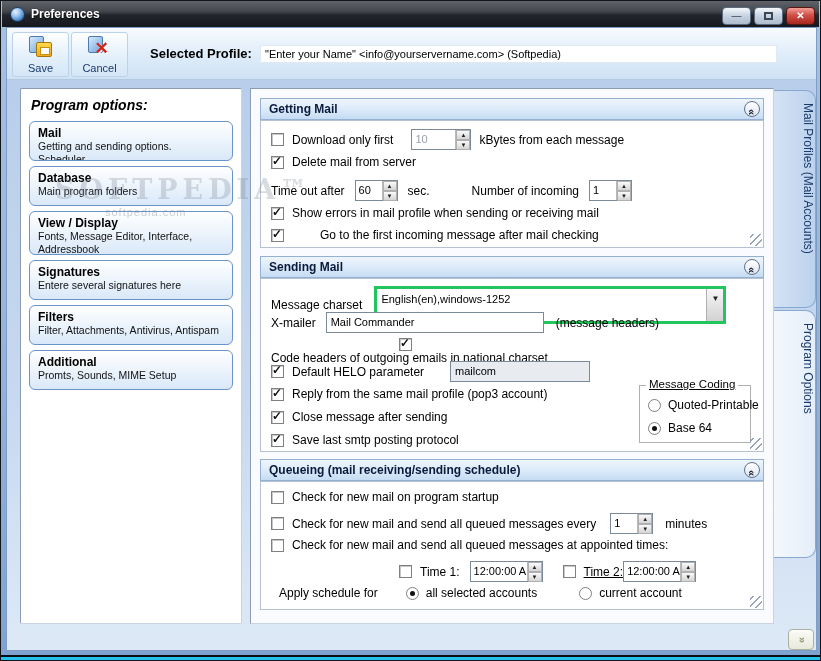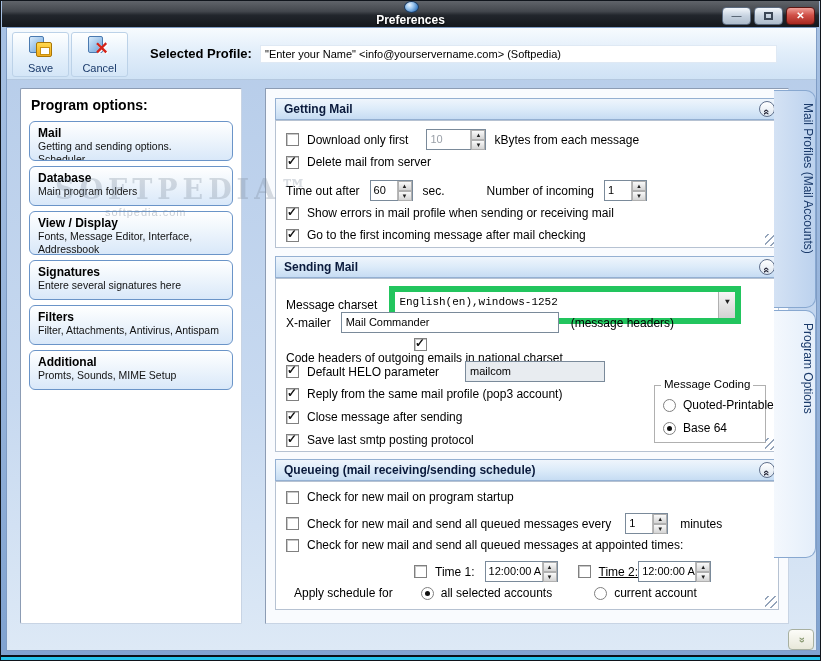--- a/index.html
+++ b/index.html
@@ -3,21 +3,21 @@
 <meta charset="utf-8">
 <style>
   * { margin:0; padding:0; box-sizing:border-box; }
   html,body { width:821px; height:661px; font-family:"Liberation Sans", sans-serif; }
   .window { position:relative; width:821px; height:661px;
     background:linear-gradient(180deg,#a8c2e4 0%,#93b1d9 60%,#7fa2d0 100%);
     border:1px solid #10151c; overflow:hidden; }
   
   .titlebar { position:absolute; left:1px; top:0; right:1px; height:26px;
     background:linear-gradient(180deg,#60646a 0%,#43474d 40%,#22262c 55%,#15181d 100%);
-    display:flex; align-items:center; color:#fff; font-size:12px;flex-direction:column; }
+    display:flex; align-items:center; color:#fff; font-size:12px; }
   .app-icon { width:15px; height:15px; border-radius:50%; margin:0 6px 0 8px;
     background:radial-gradient(circle at 35% 30%, #e8f4ff 0%, #9cc6ee 35%, #3f7fc4 75%, #2a5b96 100%);
     border:1px solid #1d3c62; }
   .title-text { font-weight:bold; text-shadow:0 1px 2px #000; }
   .winbtns { position:absolute; right:4px; top:6px; display:flex; gap:3px; }
   .winbtn { width:29px; height:18px; border-radius:4px; font-size:10px; line-height:16px;
     text-align:center; border:1px solid #5a6a80;
     background:linear-gradient(180deg,#f4f8fc,#c6d2e0 50%,#aebccc); color:#3a4656; }
   .winbtn.close { background:linear-gradient(180deg,#f0a098,#d05048 45%,#a82820); border-color:#5c1612; color:#fff; font-weight:bold; }
   .maxglyph { display:inline-block; width:9px; height:8px; border:2px solid #3a4656; margin-top:4px; }
@@ -41,27 +41,27 @@
     background:linear-gradient(180deg,#ffd94e,#f2ab1c); border:1px solid #a87607; }
   .ico-floppy::after { content:""; position:absolute; left:3px; bottom:1px; width:8px; height:6px; background:#fff; border:1px solid #c89010;}
   .ico-x { position:absolute; left:8px; top:2px; font-size:17px; font-weight:bold; color:#d42318;
     text-shadow:1px 1px 0 #fff; }
   .profile-label { position:absolute; left:143px; top:18px; font-weight:bold; font-size:13px; color:#000; }
   .profile-field { position:absolute; left:253px; top:17px; width:517px; height:18px; background:#fff;
     border:1px solid #dfe9f4; font-size:11px; padding:2px 4px; white-space:nowrap; overflow:hidden; }
   
   .sidebar { position:absolute; left:13px; top:60px; width:222px; height:536px; background:#fff;
     border:1px solid; border-color:#8c9cb4 #c8d4e4 #c8d4e4 #8c9cb4; border-radius:2px; }
-  .sb-heading { position:absolute; left:10px; top:8px; font-size:14px; font-weight:bold; color:#000; }
+  .sb-heading { position:absolute; left:10px; top:8px; font-size:14px; font-weight:bold; color:#000;font-style:italic; }
   .sb-card { position:absolute; left:8px; width:204px; height:40px; border:1px solid #6a94c8; border-radius:6px;
     background:linear-gradient(180deg,#ffffff 0%,#eef5fc 45%,#d9e8f9 100%); padding:4px 8px 2px; overflow:hidden; }
   .sb-card .t { font-size:12px; font-weight:bold; color:#000; }
   .sb-card .s { font-size:10.5px; color:#111; line-height:1.2; }
   
-  .main { position:absolute; left:258px; top:60px; width:524px; height:536px; background:#f9fbfe;
+  .main { position:absolute; left:243px; top:60px; width:524px; height:536px; background:#f9fbfe;
     border:1px solid; border-color:#8c9cb4 #c8d4e4 #c8d4e4 #8c9cb4; }
   .sec-head { position:absolute; left:9px; width:504px; height:22px;
     background:linear-gradient(180deg,#eff5fc 0%,#dcebf9 50%,#c6dcf3 100%);
     border:1px solid #94b0d2; font-size:12px; font-weight:bold; color:#0a1a3c; line-height:20px; padding-left:8px; }
   .collapse-btn { position:absolute; right:3px; top:2px; width:16px; height:16px; border-radius:50%;
     border:1px solid #60708c; background:linear-gradient(180deg,#ffffff,#dde6f0); text-align:center; }
   .chev-up { display:inline-block; transform:rotate(90deg); font-size:11px; font-weight:bold; color:#223; line-height:14px; }
   .sec-body { position:absolute; left:9px; width:504px; background:#fff; border:1px solid #b6c2d2; }
   .grip { position:absolute; right:1px; bottom:1px; width:12px; height:12px;
     background:repeating-linear-gradient(135deg, transparent 0 2px, #94a4ba 2px 3px, transparent 3px 5px); }
@@ -73,26 +73,26 @@
   .cb.on::after { content:"✓"; position:absolute; left:0px; top:-3px; font-size:12px; font-weight:bold; color:#111; }
   .radio { position:relative; width:13px; height:13px; border-radius:50%; background:#fff; border:1px solid #808080; margin-right:7px; }
   .radio.on::after { content:""; position:absolute; left:3px; top:3px; width:5px; height:5px; border-radius:50%; background:#111; }
   .spin { display:inline-flex; height:21px; border:1px solid #7a8a9a; background:#fff; }
   .spin .val { font-size:11px; padding:3px 3px 0; overflow:hidden; }
   .spin.disabled .val { color:#9aa0a8; }
   .spin .btns { width:15px; display:flex; flex-direction:column; border-left:1px solid #b8b8b8; }
   .spin .btns div { flex:1; font-size:6px; line-height:8px; text-align:center; color:#202020;
     background:linear-gradient(180deg,#fafafa,#d4d4d4); border:1px solid #b0b0b0; }
   .tfield { height:21px; border:1px solid #7a8a9a; background:#fff; font-size:11px; padding:3px 4px 0; overflow:hidden; }
-  .dd { display:inline-flex; height:38px; border:6px solid #22c55e; background:#fff;font-family:Liberation Mono, monospace; }
+  .dd { display:inline-flex; height:38px; border:3px solid #22c55e; background:#fff; }
   .dd .txt { font-size:11px; padding:4px 4px 0; flex:1; overflow:hidden; }
   .dd .btn { width:17px; text-align:center; font-size:8px; line-height:20px; color:#202020;
     background:linear-gradient(180deg,#f6f6f6,#d2d2d2); border-left:1px solid #b0b0b0; }
   .groupbox { position:absolute; border:1px solid #b0b0b0; }
-  .groupbox .legend { position:absolute; left:6px; top:-8px; background:#fff; font-size:11.5px; padding:0 3px; }
+  .groupbox .legend { position:absolute; left:6px; top:-8px; background:#fff; font-size:11.5px; padding:0 3px;text-decoration:underline; }
   .gb-row { position:absolute; display:flex; align-items:center; font-size:12px; white-space:nowrap; }
   
   .vtab { position:absolute; left:767px; width:42px; border:1px solid #88a8d0; border-left:none;
     border-radius:0 10px 10px 0; writing-mode:vertical-rl; font-size:12px; color:#1a3a6a;
     padding-top:12px; text-align:left; overflow:hidden; }
   .vtab.inactive { background:linear-gradient(90deg,#d4e2f4,#bcd2ee); }
   .vtab.active { background:linear-gradient(90deg,#f4f8fd,#e4eefa); }
   .corner-btn { position:absolute; left:781px; top:601px; width:26px; height:21px; border-radius:4px;
     border:1px solid #a8b0a0; background:linear-gradient(180deg,#fcfcf8,#e8e8da); text-align:center; }
   .chev-down { display:inline-block; transform:rotate(-90deg); font-size:11px; font-weight:bold; color:#8a9a72; line-height:18px; }
@@ -205,21 +205,21 @@
             <span class="btns">
                 <div>▲</div>
                 <div>▼</div>
               </span>
           </span>
         </div>
         <div class="row" style="left:10px;top:85px;">
           <span class="cb on"></span>
           <span>Show errors in mail profile when sending or receiving mail</span>
         </div>
-        <div class="row" style="left:10px;top:107px;">
+        <div class="row" style="left:10px;top:107px;gap:28px;">
           <span class="cb on"></span>
           <span>Go to the first incoming message after mail checking</span>
         </div>
         <div class="grip"></div>
       </div>
 
       <div class="sec-head" style="top:167px;">
         <span>Sending Mail</span>
         <div class="collapse-btn"><span class="chev-up">«</span></div>
       </div>

